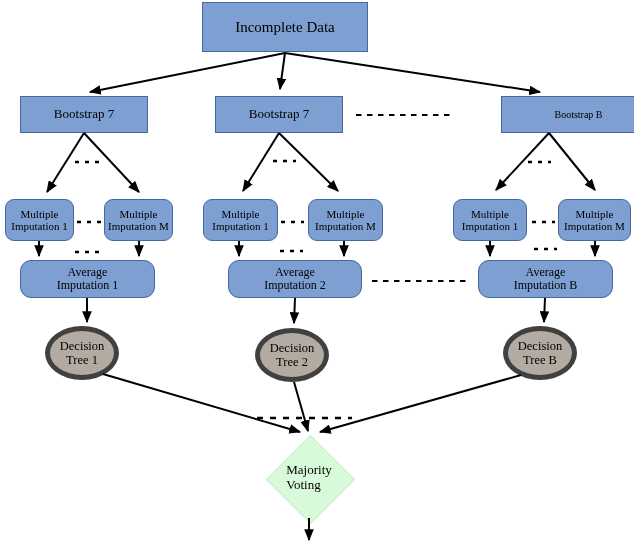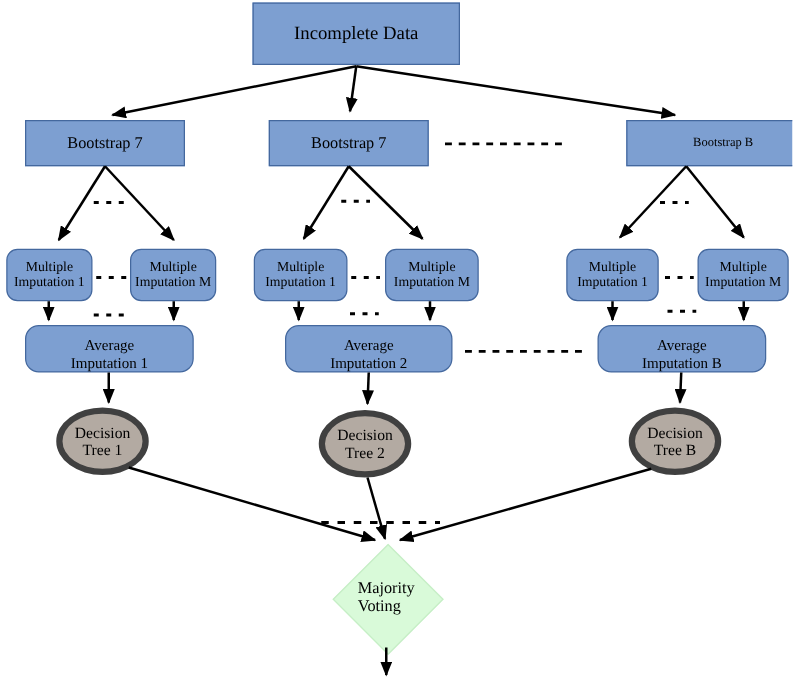--- a/index.html
+++ b/index.html
@@ -32,21 +32,20 @@
   }
   .rbox {
     background: var(--node-blue, #7d9fd1);
     border: 1.5px solid var(--node-blue-border, #44689e);
     border-radius: 9px;
   }
   .rbox2 {
     background: var(--node-blue, #7d9fd1);
     border: 1.5px solid var(--node-blue-border, #44689e);
     border-radius: 11px;
-    align-items: flex-end;
   }
   .ellipse {
     background: var(--tree-gray, #b3aaa2);
     border: 5px solid #404040;
     border-radius: 50%;
   }
   .diamond-wrap { position: absolute; }
   .diamond-shape {
     position: absolute;
     left: 12.5px; top: 12.5px;

